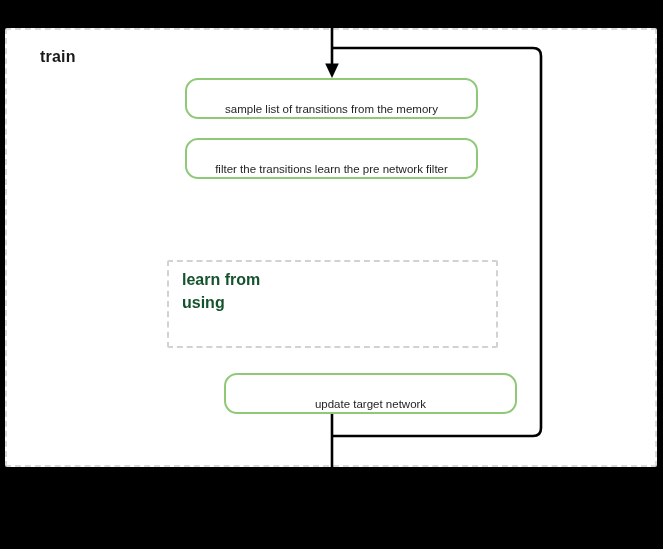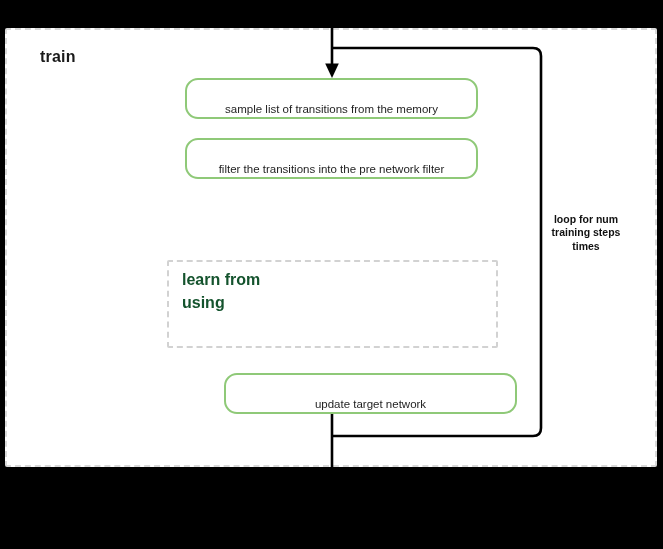--- a/index.html
+++ b/index.html
@@ -127,34 +127,29 @@
     <path d="M332,48 L533,48 Q541,48 541,56 L541,428 Q541,436 533,436 L332,436" stroke="#000000" stroke-width="2.6" fill="none" stroke-linecap="butt"></path>
 
     <path d="M332,409 L332,549" stroke="#000000" stroke-width="2.6" fill="none"></path>
   </svg>
 
   <div class="step-box step-1">
     <span class="step-label">sample list of transitions from the memory</span>
   </div>
 
   <div class="step-box step-2">
-    <span class="step-label">filter the transitions into the pre network filter</span>
+    <span class="step-label">filter the transitions learn the pre network filter</span>
   </div>
 
 
   <div class="sub-block">
     <div class="sub-block-title">
       <span>learn from</span><br>
       <span>using</span>
     </div>
   </div>
 
   <div class="step-box step-4">
     <span class="step-label">update target network</span>
   </div>
 
-  <div class="loop-label">
-    <span>loop for num</span><br>
-    <span>training steps</span><br>
-    <span>times</span>
-  </div>
 
 </div>
 
 </body></html>

